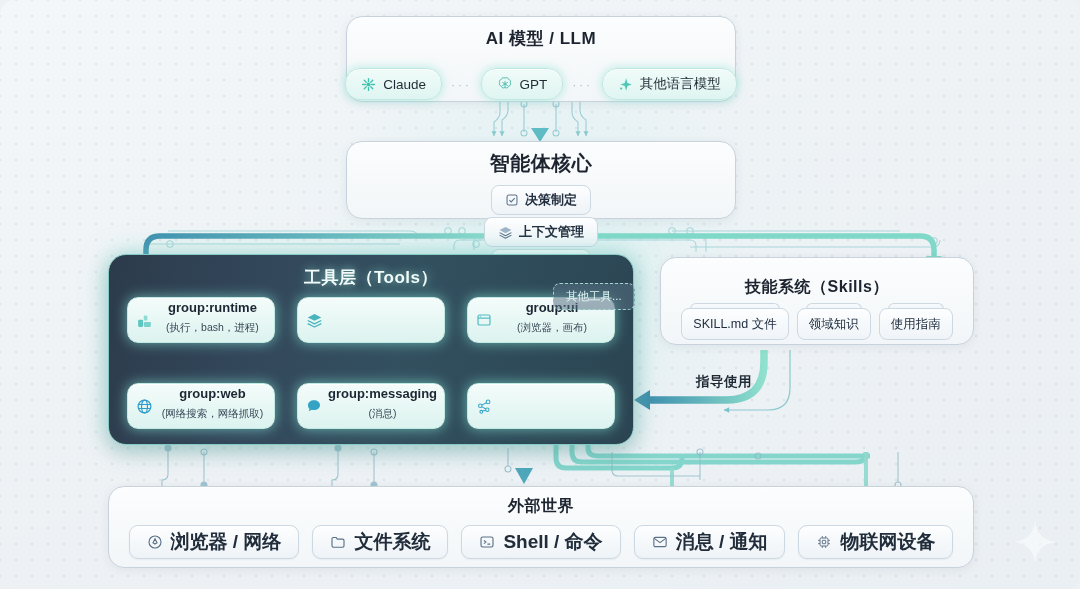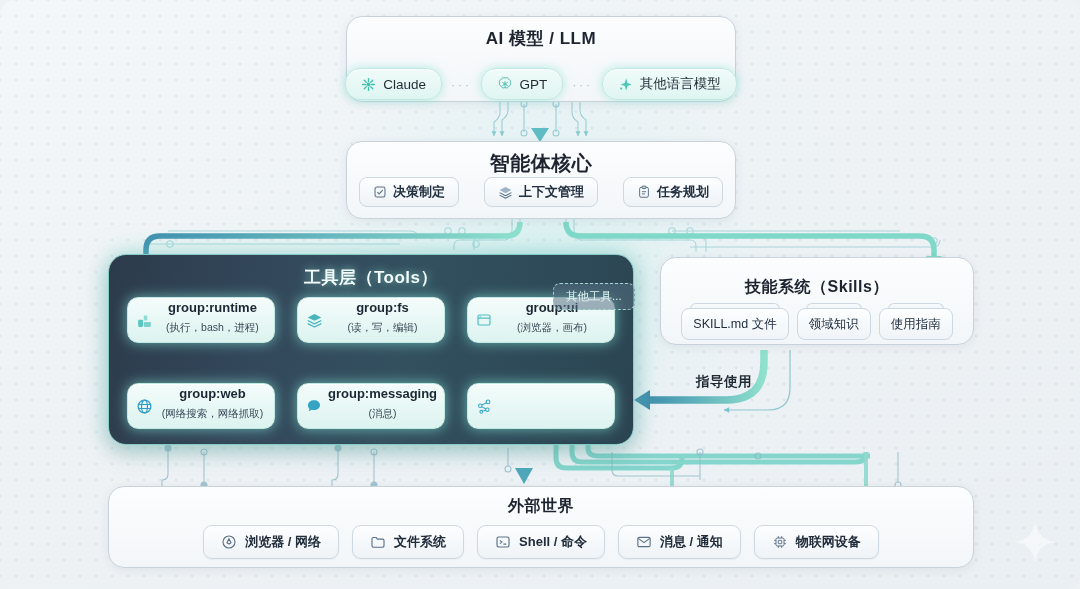--- a/index.html
+++ b/index.html
@@ -48,21 +48,21 @@
     background:linear-gradient(180deg,#f0fbf9 0%,#dff5f1 100%);
     border:1px solid #bfe8e1;
     box-shadow:0 0 10px rgba(120,224,206,.55), inset 0 1px 0 rgba(255,255,255,.85);
     font-size:13.5px;color:#1f2a35;white-space:nowrap;
   }
   .dots3{color:#b3bec9;font-size:13px;letter-spacing:2.5px;padding:0 9px;}
 
   
   #core{left:346px;top:141px;width:388px;height:76px;}
   #core .card-title{font-size:20px;margin-top:8px;}
-  #core .chips{gap:25px;}
+  #core .chips{margin-top:8px;gap:2px;flex-direction:column;}
   .chip{
     display:flex;align-items:center;gap:6px;
     height:28px;padding:0 13px;border-radius:8px;
     background:linear-gradient(180deg,#fdfeff 0%,#eef3f7 100%);
     border:1px solid #ccd8e2;
     box-shadow:inset 0 1px 0 rgba(255,255,255,.9);
     font-size:13px;color:#223040;white-space:nowrap;font-weight:bold;
   }
 
   
@@ -117,21 +117,21 @@
   
   #ext{left:108px;top:486px;width:864px;height:80px;}
   #ext .card-title{font-size:16px;margin-top:9px;}
   #ext .exrow{margin-top:8px;gap:13px;}
   .exchip{
     display:flex;align-items:center;gap:8px;
     height:32px;padding:0 17px;border-radius:9px;
     background:linear-gradient(180deg,#fdfeff 0%,#eef3f7 100%);
     border:1px solid #ccd8e2;
     box-shadow:0 1px 2px rgba(40,60,80,.06), inset 0 1px 0 rgba(255,255,255,.9);
-    font-size:13px;color:#212d3a;white-space:nowrap;font-weight:bold;
+    font-size:19px;color:#212d3a;white-space:nowrap;font-weight:bold;
   }
 
   
   #guide{
     position:absolute;left:696px;top:373px;
     font-size:13.5px;color:#1f2a35;font-weight:bold;letter-spacing:.5px;
   }
   
   #sparkle{position:absolute;right:22px;bottom:24px;width:46px;height:46px;opacity:.5;}
 
@@ -374,24 +374,20 @@
           </span>
         </div>
         <div class="tool">
           <span class="ico">
             <svg width="17" height="17" viewBox="0 0 24 24" fill="none" stroke="#49b4bd" stroke-width="1.8" stroke-linejoin="round">
               <path d="M12 2.8 L21.6 7.6 L12 12.4 L2.4 7.6 z" fill="#49b4bd" stroke="none"></path>
               <path d="M2.4 12 L12 16.8 L21.6 12"></path>
                 <path d="M2.4 16.4 L12 21.2 L21.6 16.4"></path>
             </svg>
           </span>
-          <span class="tx">
-            <span class="t1">group:fs</span><br>
-            <span class="t2">(读，写，编辑)</span>
-          </span>
         </div>
         <div class="tool">
           <span class="ico">
             <svg width="16" height="16" viewBox="0 0 24 24" fill="none" stroke="#4fbcc2" stroke-width="1.8">
               <rect x="3" y="4.5" width="18" height="15" rx="2.4"></rect>
                 <path d="M3 9.2h18"></path>
               <circle cx="6.4" cy="6.9" r=".9" fill="#4fbcc2" stroke="none"></circle>
             </svg>
           </span>
           <span class="tx">

